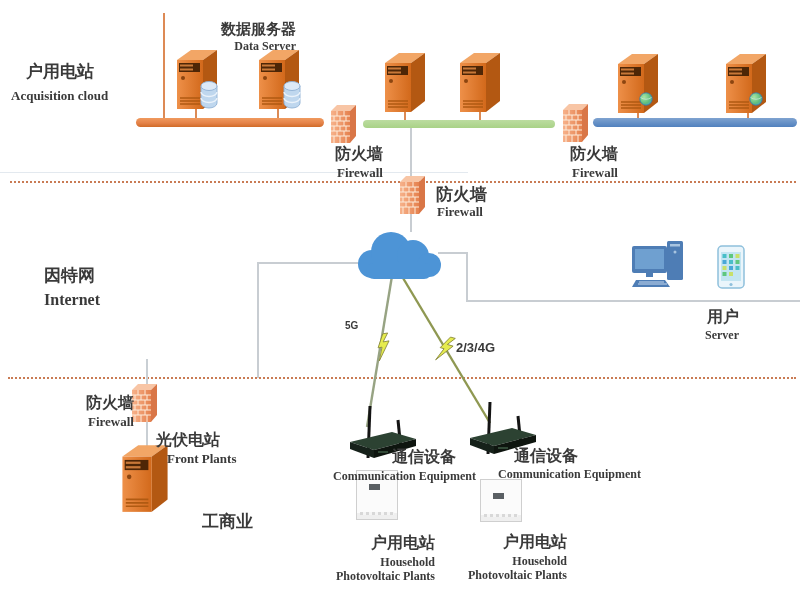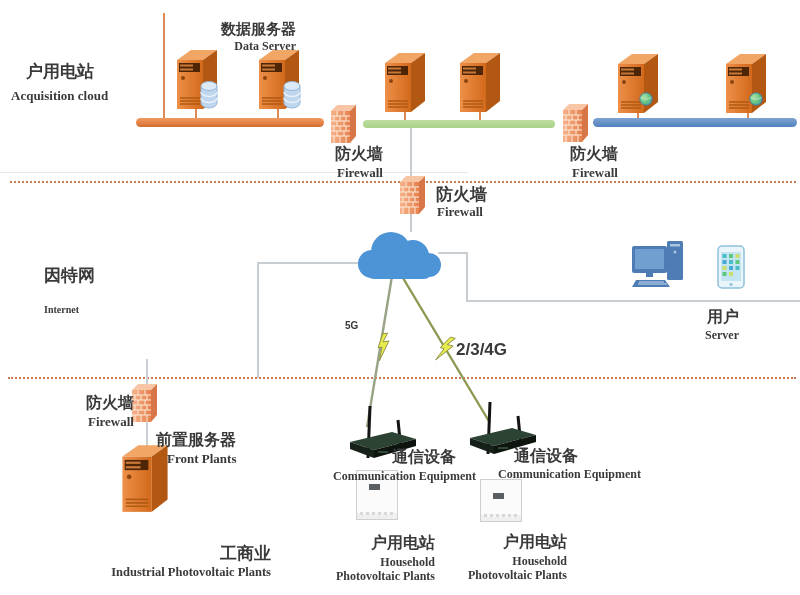--- a/index.html
+++ b/index.html
@@ -222,21 +222,21 @@
       <use href="#router"></use>
     </svg>
 
   <div class="inv" style="left:356px;top:470px;width:40px;height:48px;"></div>
   <div class="inv" style="left:480px;top:479px;width:40px;height:41px;"></div>
 
   <div class="abs zh nowrap" style="left:26px;top:60px;font-size:17px;">户用电站</div>
   <div class="abs en nowrap" style="left:11px;top:88px;font-size:13px;">Acquisition cloud</div>
 
   <div class="abs zh nowrap" style="left:44px;top:264px;font-size:17px;">因特网</div>
-  <div class="abs en nowrap" style="left:44px;top:304px;font-size:10px;">Internet</div>
+  <div class="abs en nowrap" style="left:44px;top:291px;font-size:16px;">Internet</div>
 
   <div class="abs ctr" style="left:176px;top:20px;width:120px;">
     <div class="zh nowrap" style="font-size:15px;">数据服务器</div>
     <div class="en nowrap" style="font-size:12px;">Data Server</div>
   </div>
 
 
 
   <div class="abs ctr" style="left:303px;top:144px;width:80px;">
     <div class="zh nowrap" style="font-size:16px;">防火墙</div>
@@ -247,33 +247,32 @@
     <div class="en nowrap" style="font-size:13px;">Firewall</div>
   </div>
   <div class="abs zh nowrap" style="left:436px;top:183px;font-size:17px;">防火墙</div>
   <div class="abs en nowrap" style="left:437px;top:204px;font-size:13px;">Firewall</div>
   <div class="abs ctr" style="left:54px;top:393px;width:80px;">
     <div class="zh nowrap" style="font-size:16px;">防火墙</div>
     <div class="en nowrap" style="font-size:13px;">Firewall</div>
   </div>
 
   <div class="abs zh nowrap" style="left:345px;top:320px;font-size:10px;">5G</div>
-  <div class="abs zh nowrap" style="left:456px;top:340px;font-size:17px;">2/3/4G</div>
+  <div class="abs zh nowrap" style="left:456px;top:340px;font-size:13px;">2/3/4G</div>
 
   <div class="abs ctr" style="left:659px;top:307px;width:80px;">
     <div class="zh nowrap" style="font-size:16px;">用户</div>
     <div class="en nowrap" style="font-size:12px;">Server</div>
   </div>
 
-  <div class="abs zh nowrap" style="left:156px;top:430px;font-size:16px;">前置服务器</div>
+  <div class="abs zh nowrap" style="left:156px;top:430px;font-size:16px;">光伏电站</div>
   <div class="abs en nowrap" style="left:167px;top:451px;font-size:13px;">Front Plants</div>
 
-  <div class="abs ctr" style="left:51px;top:511px;width:220px;margin-top:32px;">
+  <div class="abs ctr" style="left:33px;top:511px;width:220px;">
     <div class="zh nowrap" style="font-size:17px;line-height:22px;">工商业</div>
-    <div class="en nowrap" style="font-size:12.5px;">Industrial Photovoltaic Plants</div>
   </div>
 
   <div class="abs zh nowrap" style="left:392px;top:447px;font-size:16px;">通信设备</div>
   <div class="abs en nowrap" style="left:333px;top:469px;font-size:12px;">Communication Equipment</div>
   <div class="abs zh nowrap" style="left:514px;top:446px;font-size:16px;">通信设备</div>
   <div class="abs en nowrap" style="left:498px;top:467px;font-size:12px;">Communication Equipment</div>
 
   <div class="abs ctr" style="left:325px;top:531px;width:110px;">
     <div class="zh nowrap" style="font-size:16px;line-height:24px;">户用电站</div>
     <div class="en nowrap" style="font-size:12px;line-height:14px;">Household</div>

